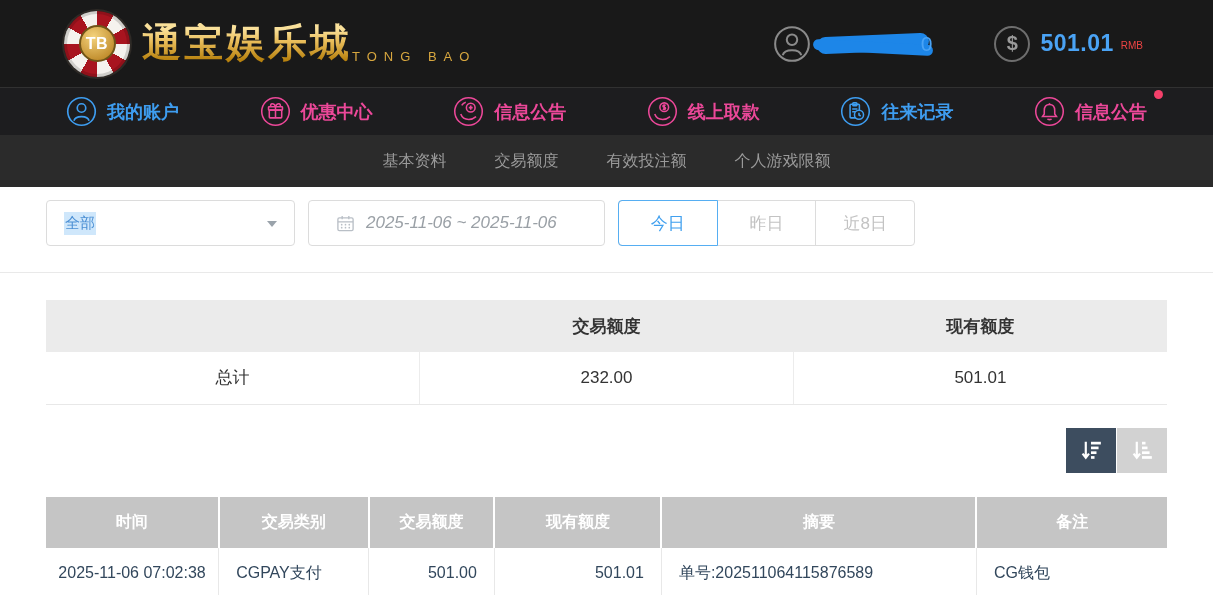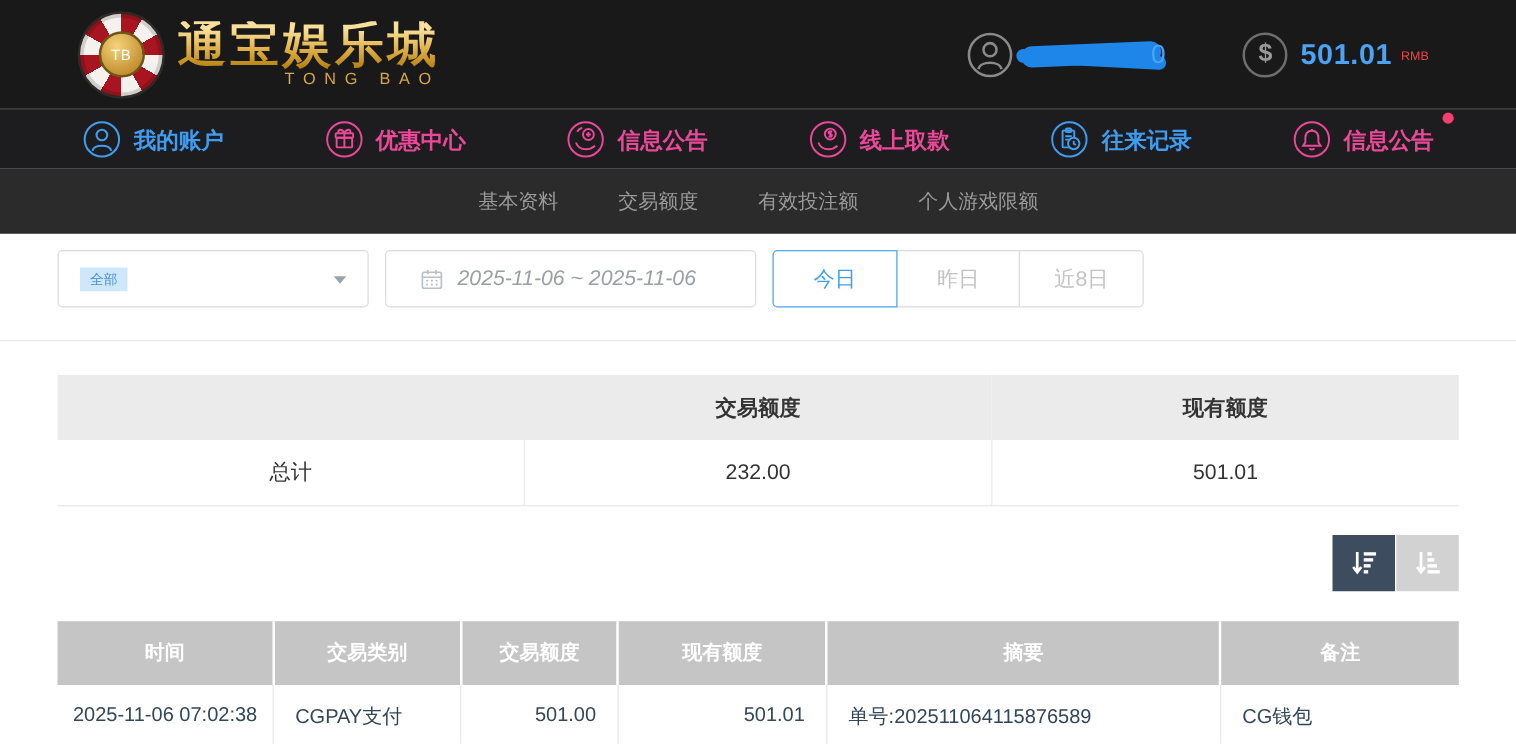--- a/index.html
+++ b/index.html
@@ -9,23 +9,23 @@
   
   .topbar { height:87px; background:#191919; display:flex; align-items:center;
     padding:0 70px 0 64px; }
   .logo { display:flex; align-items:center; gap:12px; }
   .chip { width:66px; height:66px; border-radius:50%;
     background:conic-gradient(#a8141f 0 30deg,#f5f2ee 30deg 60deg,#a8141f 60deg 90deg,#f5f2ee 90deg 120deg,#a8141f 120deg 150deg,#f5f2ee 150deg 180deg,#a8141f 180deg 210deg,#f5f2ee 210deg 240deg,#a8141f 240deg 270deg,#f5f2ee 270deg 300deg,#a8141f 300deg 330deg,#f5f2ee 330deg 360deg);
     box-shadow:0 0 0 2px #2e2a26, inset 0 0 0 3px rgba(0,0,0,.15);
     display:flex; align-items:center; justify-content:center; }
   .chip-inner { width:37px; height:37px; border-radius:50%;
     background:radial-gradient(circle at 38% 30%, #f4d37c, #c08c2c 78%);
-    border:2px solid #6f5418; color:#fff; font-weight:normal; font-size:12px;
+    border:2px solid #6f5418; color:#fff; font-weight:bold; font-size:16px;
     display:flex; align-items:center; justify-content:center; letter-spacing:.5px; }
-  .logo-text { display:flex; flex-direction:column; }
+  .logo-text { display:flex; }
   .logo-title { font-size:39px; font-weight:bold; letter-spacing:3px; line-height:1.05;
     background:linear-gradient(180deg,#f9e09a 15%,#e9bd5a 45%,#b8820f 90%);
     -webkit-background-clip:text; background-clip:text; color:transparent; }
   .logo-sub { font-size:13px; font-weight:normal; color:#d8a73f; letter-spacing:7px;
     align-self:flex-end; margin-top:-3px; }
 
   .topbar-right { margin-left:auto; display:flex; align-items:center; gap:62px; }
   .user-block { display:flex; align-items:center; }
   .hicon { width:38px; height:38px; color:#8a8a8a; flex:0 0 auto; }
   .scribble { position:relative; width:112px; height:22px; margin-left:6px; }
@@ -55,21 +55,21 @@
   
   .subnav { height:52px; background:#2b2b2b; display:flex; align-items:center;
     justify-content:center; gap:48px; }
   .subnav-item { color:#9a9a9a; font-size:16px; cursor:pointer; }
 
   
   .content { padding:13px 46px 0; }
   .filter-row { display:flex; align-items:center; height:46px; }
   .select-box { width:249px; height:46px; border:1px solid #dcdcdc; border-radius:4px;
     display:flex; align-items:center; padding-left:17px; position:relative; background:#fff; }
-  .select-value { font-size:11px; color:#4b8fd4; background:#cfe7fb; padding:2px 8px; }
+  .select-value { font-size:15px; color:#4b8fd4; background:#cfe7fb; padding:2px 1px; }
   .select-arrow { position:absolute; right:17px; top:20px; width:0; height:0;
     border-left:5px solid transparent; border-right:5px solid transparent;
     border-top:6px solid #9aa3ab; }
   .date-box { margin-left:13px; width:297px; height:46px; border:1px solid #dcdcdc;
     border-radius:4px; display:flex; align-items:center; gap:11px; padding-left:27px;
     background:#fff;font-style:italic; }
   .date-text { color:#9aa0a6; font-size:17px; }
   .quick-group { margin-left:13px; width:297px; height:46px; display:flex;
     border:1px solid #dcdcdc; border-radius:4px; background:#fff; }
   .quick-btn { flex:1; display:flex; align-items:center; justify-content:center;

